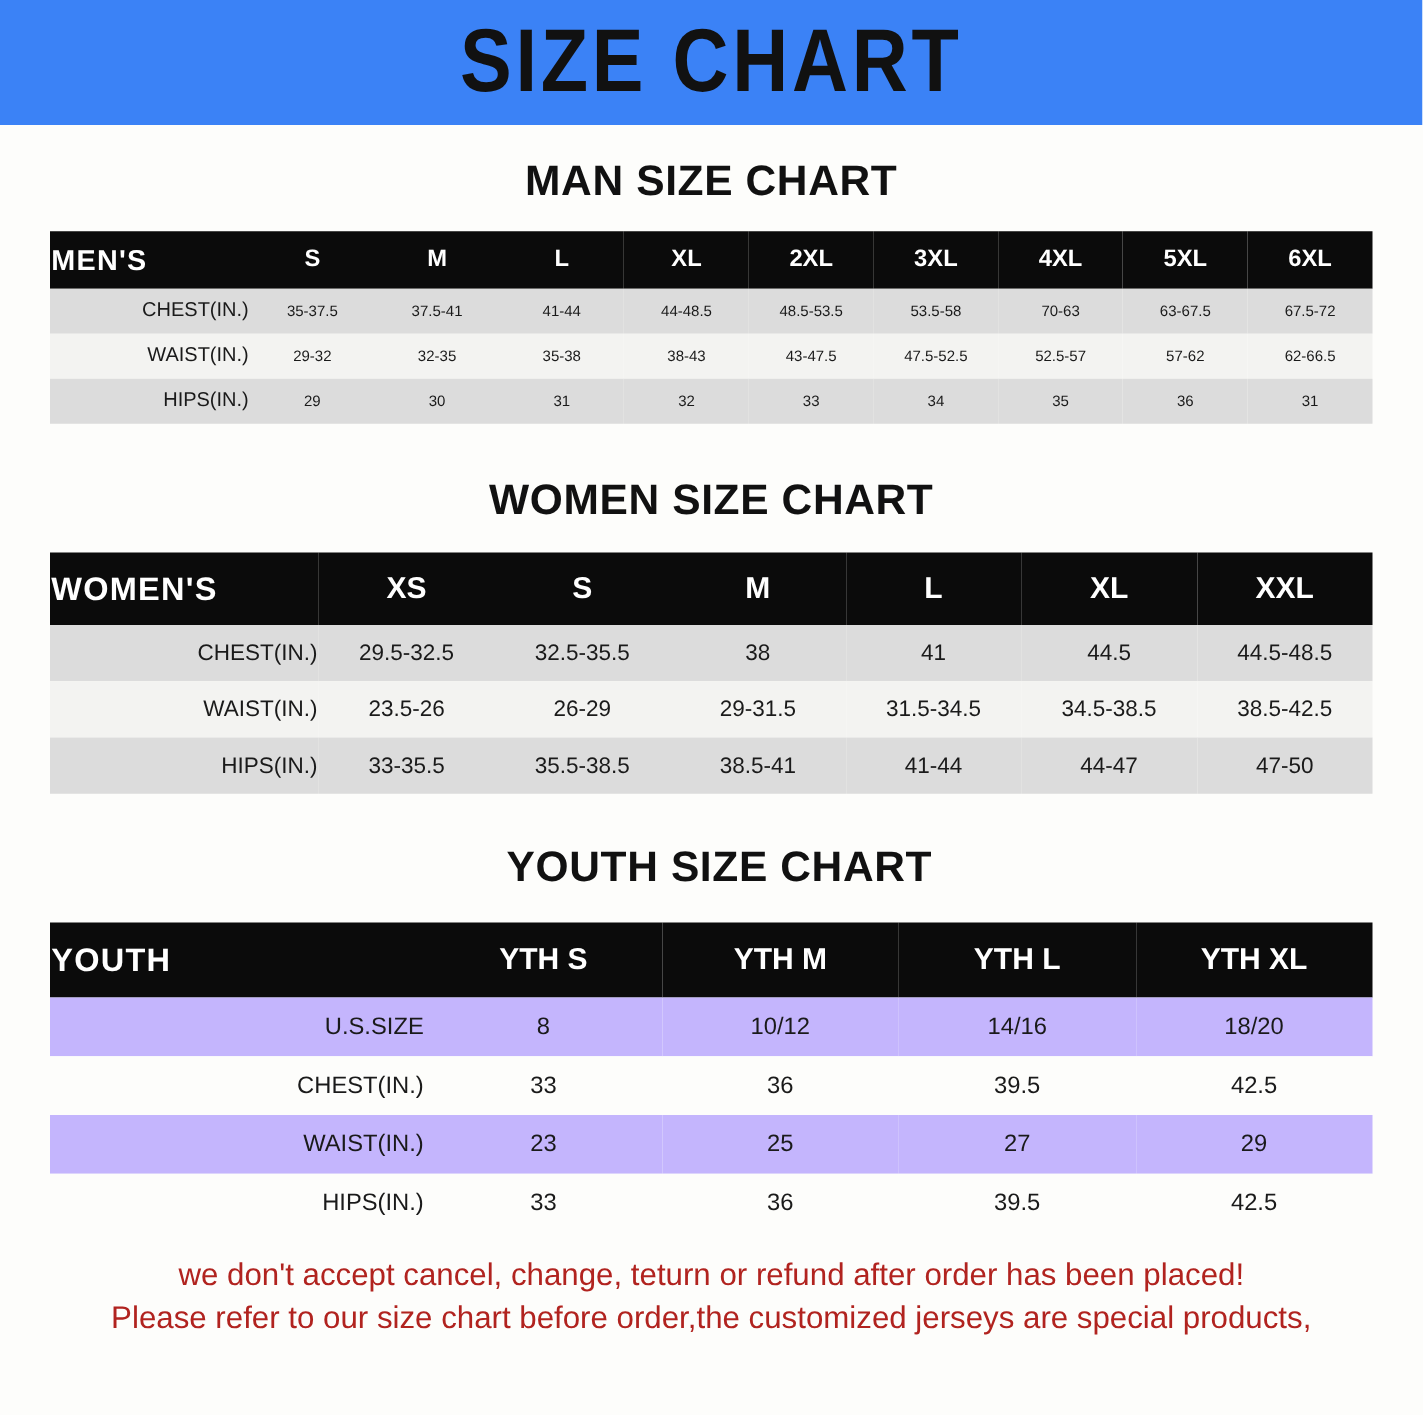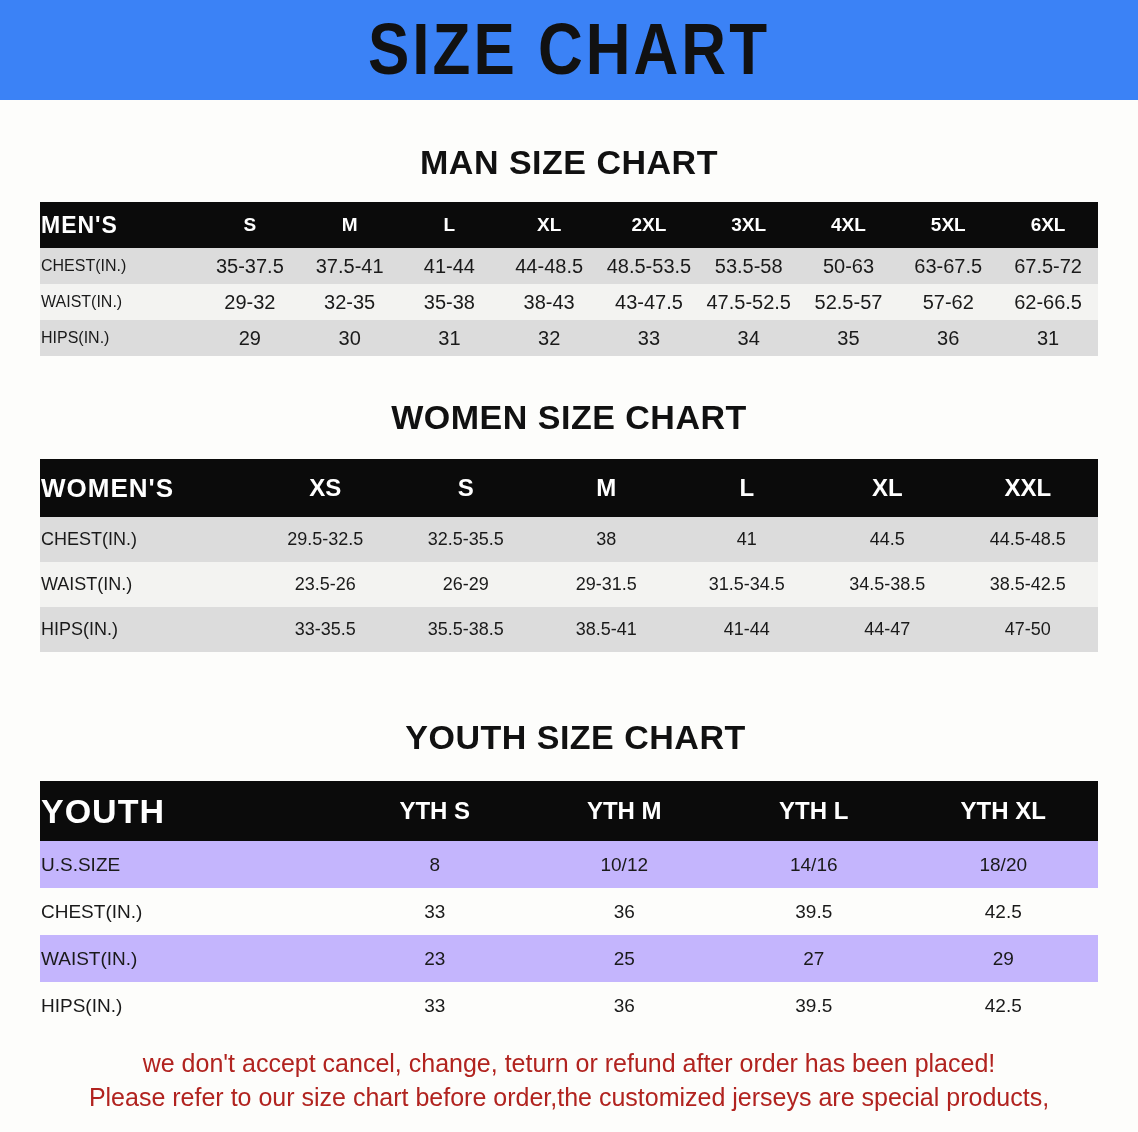--- a/index.html
+++ b/index.html
@@ -41,23 +41,23 @@
   }
   
   .section-title {
     text-align: center;
     font-family: "Liberation Sans", sans-serif;
     font-weight: bold;
     font-size: 34px;
     letter-spacing: 0.5px;
     color: #111;
   }
-  .mt-man    { margin-top: 43px; margin-bottom: 20px; }
+  .mt-man    { margin-top: 26px; margin-bottom: 20px; }
   .mt-women  { margin-top: 42px; margin-bottom: 22px; }
-  .mt-youth  { margin-top: 66px; margin-bottom: 24px; padding-left: 13px; }
+  .mt-youth  { margin-top: 40px; margin-bottom: 24px; padding-left: 13px; }
 
   
   .tbl-wrap {
     margin: 0 40px;
   }
   table {
     width: 100%;
     border-collapse: collapse;
     table-layout: fixed;
   }
@@ -71,42 +71,42 @@
   thead th.rowlabel {
     text-align: left;
     letter-spacing: 1px;
   }
   tbody td {
     text-align: center;
     color: #1a1a1a;
     font-family: "Liberation Sans", sans-serif;
   }
   tbody td.rowlabel {
-    text-align: left;
+    text-align: right;
     margin-left: 36px;
   }
   tbody tr.shade td { background: #dcdcdc; }
   tbody tr.plain td { background: #f3f3f1; }
 
   
   #men-table thead th { height: 44px; font-size: 19px; }
   #men-table thead th.rowlabel { font-size: 23px; }
-  #men-table tbody td { height: 34px; font-size: 20px; }
+  #men-table tbody td { height: 34px; font-size: 12px; }
   #men-table tbody td.rowlabel { font-size: 16px; }
   #men-table col.c0 { width: 160px; }
 
   
   #women-table thead th { height: 56px; font-size: 24px; }
   #women-table thead th.rowlabel { font-size: 26px; }
   #women-table tbody td { height: 43px; font-size: 18px; }
   #women-table col.c0 { width: 215px; }
 
   
   #youth-table thead th { height: 58px; font-size: 24px; }
-  #youth-table thead th.rowlabel { font-size: 34px; }
+  #youth-table thead th.rowlabel { font-size: 26px; }
   #youth-table tbody td { height: 45px; font-size: 19px; }
   #youth-table col.c0 { width: 300px; }
   #youth-table tbody tr.plain td { background: #fdfdfb; }
   #youth-table tbody tr.shade td { background: #c4b5fd; }
 
   
   .note {
     margin: 18px 42px 0 42px;
     color: #b1231f;
     font-family: "Liberation Sans", sans-serif;
@@ -156,21 +156,21 @@
       </thead>
       <tbody>
         <tr class="shade">
           <td class="rowlabel">CHEST(IN.)</td>
           <td>35-37.5</td>
           <td>37.5-41</td>
           <td>41-44</td>
           <td>44-48.5</td>
           <td>48.5-53.5</td>
           <td>53.5-58</td>
-          <td>50-63</td>
+          <td>70-63</td>
           <td>63-67.5</td>
           <td>67.5-72</td>
         </tr>
         <tr class="plain">
           <td class="rowlabel">WAIST(IN.)</td>
           <td>29-32</td>
           <td>32-35</td>
           <td>35-38</td>
           <td>38-43</td>
           <td>43-47.5</td>

